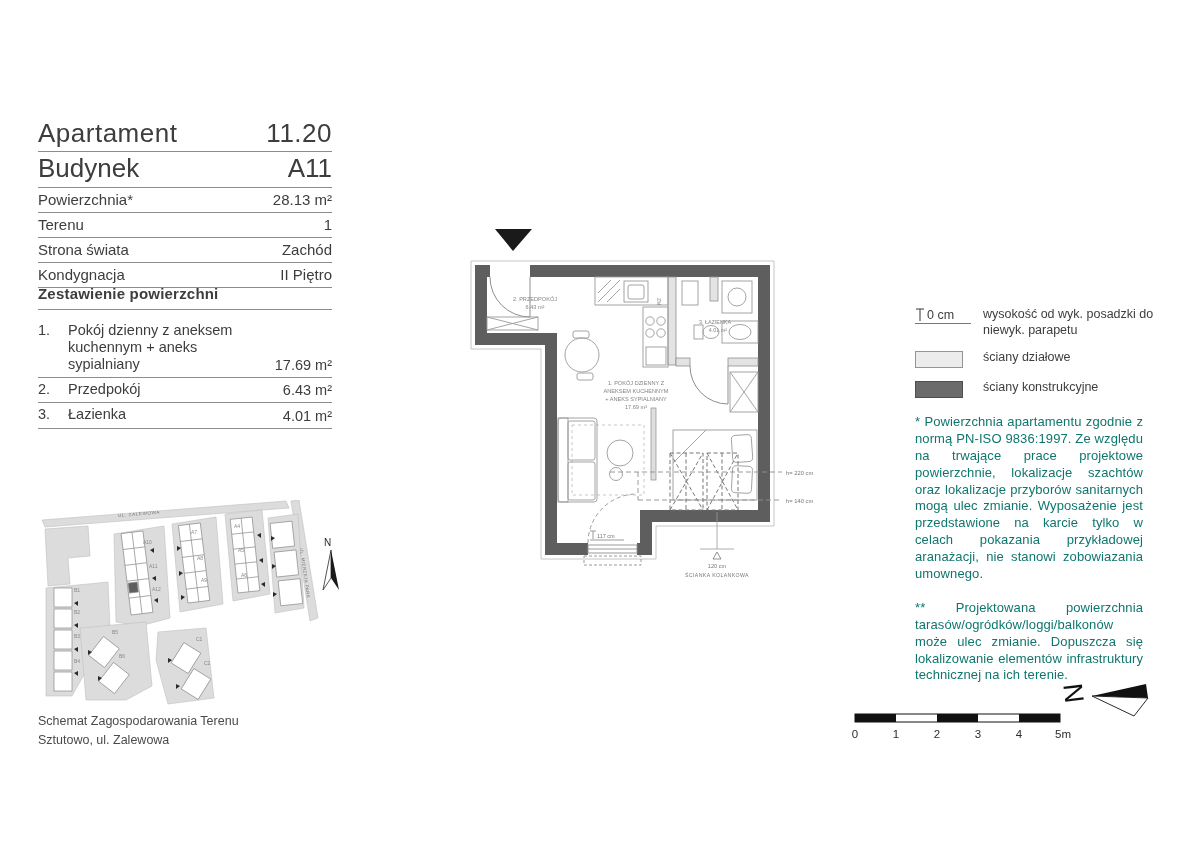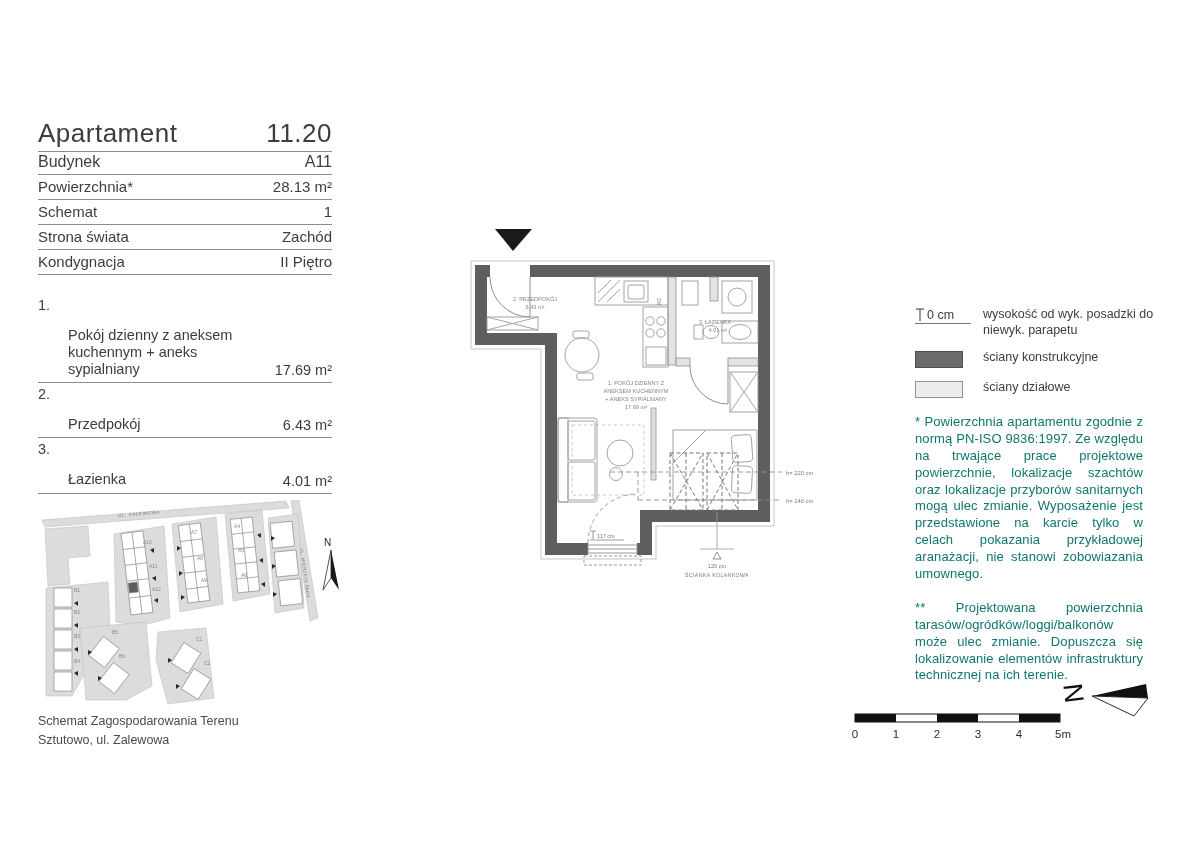--- a/index.html
+++ b/index.html
@@ -7,32 +7,32 @@
     width:1200px;height:849px;position:relative;background:#ffffff;
     font-family:"Liberation Sans", sans-serif;color:#3d3d3d;overflow:hidden;
   }
   .abs{position:absolute;}
 
   
   .hdr{left:38px;top:118px;width:294px;}
   .hdr-row{display:flex;justify-content:space-between;align-items:center;
            border-bottom:1px solid #8c8c8c;padding:3px 0 3px;}
   .hdr-row.xl{font-size:26px;letter-spacing:0.5px;padding:0 0 2px;}
-  .hdr-row.lg{font-size:16px;padding:1px 0 3px;}
+  .hdr-row.lg{font-size:26px;padding:1px 0 3px;}
   .hdr-row.md{font-size:15px;padding:3px 0 4px;}
 
   
   .area{left:38px;top:285px;width:294px;}
   .area-title{font-size:15px;font-weight:bold;letter-spacing:0.2px;
               padding-bottom:7px;border-bottom:1px solid #8c8c8c;}
   .area-rows{margin-top:9px;}
   .area-row{display:grid;grid-template-columns:30px 1fr auto;font-size:14.5px;
             border-bottom:1px solid #8c8c8c;padding:3px 0 4px;align-items:end;}
   .area-row .num{align-self:start;}
-  .area-row .nm{line-height:1.18;margin-top:30px;}
+  .area-row .nm{line-height:1.18;}
   .area-row .val{white-space:nowrap;padding-left:6px;}
 
   
   .legend{left:915px;top:307px;width:240px;font-size:12.5px;}
   .legend-item{display:flex;align-items:flex-start;margin-bottom:12px;}
   .legend-key{width:56px;margin-right:12px;flex:0 0 56px;}
   .key-height{display:flex;align-items:flex-end;gap:2px;border-bottom:1px solid #777;
               padding-bottom:1px;font-size:12.5px;color:#3d3d3d;}
   .swatch{width:46px;height:15px;margin-top:1px;}
   .swatch-dark{background:#6b6b6b;border:1px solid #4f4f4f;}
@@ -59,34 +59,35 @@
   </div>
   <div class="hdr-row lg">
     <span>Budynek</span>
     <span>A11</span>
   </div>
   <div class="hdr-row md">
     <span>Powierzchnia*</span>
     <span>28.13 m²</span>
   </div>
   <div class="hdr-row md">
-    <span>Schemat</span>
+    <span>Terenu</span>
     <span>1</span>
   </div>
   <div class="hdr-row md">
     <span>Strona świata</span>
     <span>Zachód</span>
   </div>
   <div class="hdr-row md">
     <span>Kondygnacja</span>
     <span>II Piętro</span>
   </div>
 </div>
 
 <div class="abs area">
+  <div class="area-title">Zestawienie powierzchni</div>
   <div class="area-rows">
     <div class="area-row">
       <span class="num">1.</span>
       <span class="nm">
         <span>Pokój dzienny z aneksem</span><br>
         <span>kuchennym + aneks</span><br>
         <span>sypialniany</span>
       </span>
       <span class="val">17.69 m²</span>
     </div>
@@ -262,29 +263,29 @@
       <svg width="10" height="15" viewBox="0 0 10 15">
         <line x1="1" y1="2" x2="9" y2="2" stroke="#555" stroke-width="1.2"></line>
         <line x1="5" y1="2" x2="5" y2="14" stroke="#555" stroke-width="1.2"></line>
       </svg>
       <span>0 cm</span>
     </div>
     <div class="legend-label" style="width:180px;">wysokość od wyk. posadzki do niewyk. parapetu</div>
   </div>
   <div class="legend-item">
     <div class="legend-key">
+        <div class="swatch swatch-light"></div>
+      </div>
+    <div class="legend-label">ściany działowe</div>
+  </div>
+  <div class="legend-item">
+    <div class="legend-key">
         <div class="swatch swatch-dark"></div>
       </div>
     <div class="legend-label">ściany konstrukcyjne</div>
-  </div>
-  <div class="legend-item">
-    <div class="legend-key">
-        <div class="swatch swatch-light"></div>
-      </div>
-    <div class="legend-label">ściany działowe</div>
   </div>
 </div>
 
 <div class="abs notes">
   <p>*  Powierzchnia apartamentu zgodnie z normą PN-ISO 9836:1997. Ze względu na trwające prace projektowe powierzchnie, lokalizacje szachtów oraz lokalizacje przyborów sanitarnych mogą ulec zmianie. Wyposażenie jest przedstawione na karcie tylko w celach pokazania przykładowej aranażacji, nie stanowi zobowiazania umownego.</p>
   <p>**  Projektowana powierzchnia tarasów/ogródków/loggi/balkonów może ulec zmianie. Dopuszcza się lokalizowanie elementów infrastruktury technicznej na ich terenie.</p>
 </div>
 
 <svg class="abs" style="left:28px;top:500px;" width="335" height="210" viewBox="0 0 335 210">
 

